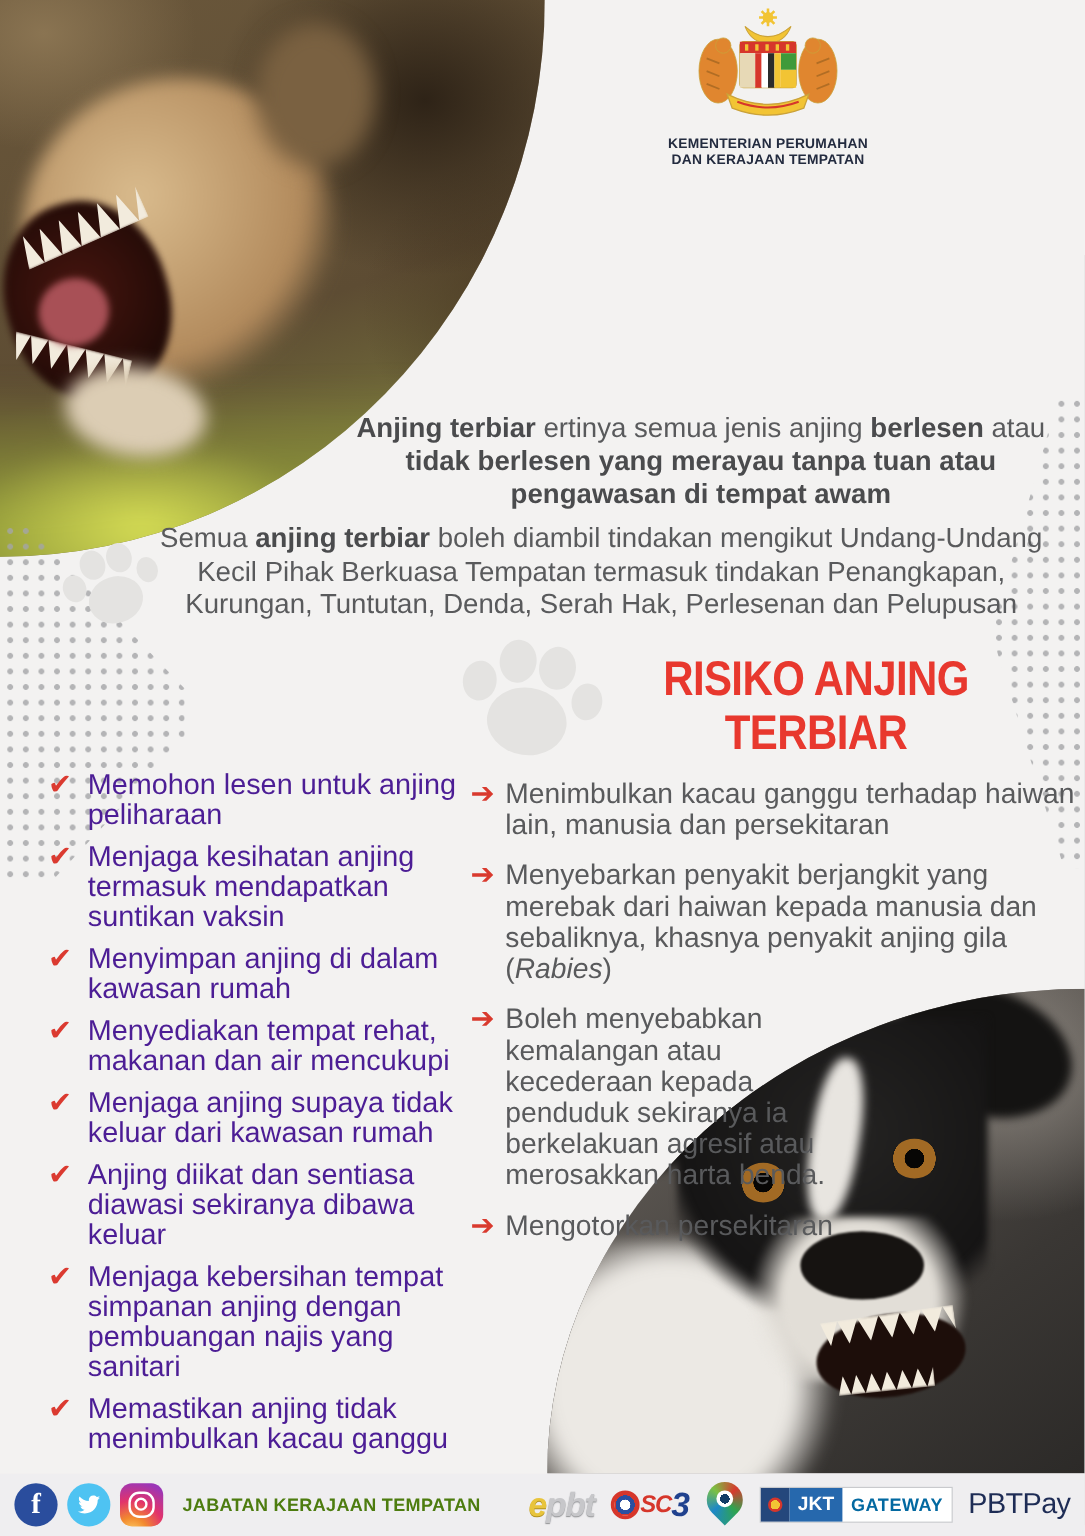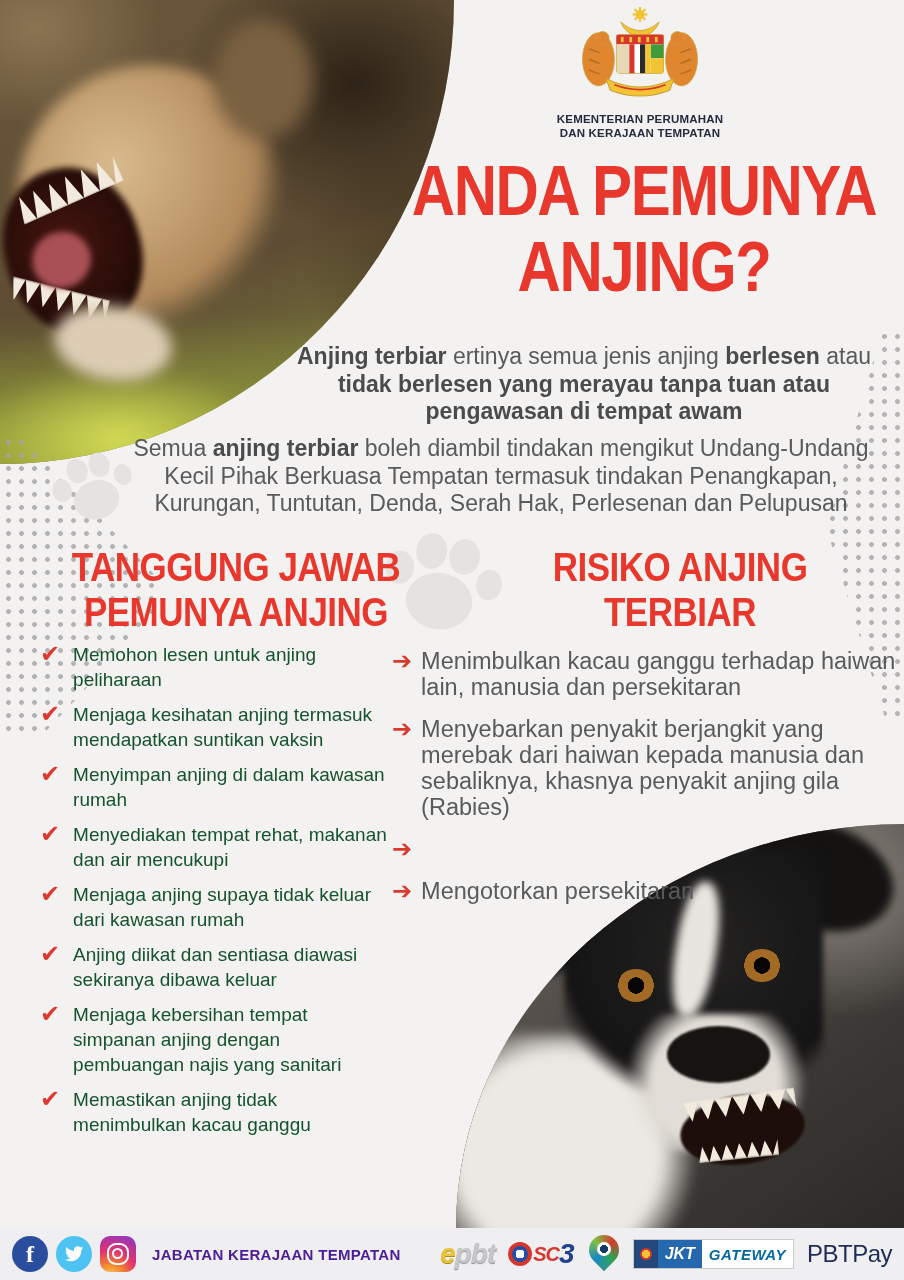--- a/index.html
+++ b/index.html
@@ -34,63 +34,63 @@
   .red-display{color:#e8382e;font-weight:bold;text-align:center;z-index:2;}
   .red-display .ln{display:block;transform:scaleY(1.16);transform-origin:center top;}
   #title{left:398px;top:148px;width:492px;font-size:60px;line-height:76px;letter-spacing:-1.5px;}
   .col-head{font-size:35px;line-height:45px;letter-spacing:-.5px;}
   #resp-head{left:58px;top:540px;width:356px;}
   #risk-head{left:492px;top:540px;width:376px;}
 
   
   .para{position:absolute;z-index:2;text-align:center;color:#595a5c;font-size:23px;line-height:27.5px;}
   .para .b,.b{font-weight:bold;color:#4a4b4d;}
-  .i{}
+  .i{font-style:italic;}
   #intro{left:282px;top:320px;width:604px;}
   #law{left:110px;top:412px;width:782px;}
 
   
   .vlist{position:absolute;z-index:2;list-style:none;margin:0;padding:0;}
   .vlist li{display:flex;align-items:flex-start;}
   #resp-list{left:40px;top:642px;width:354px;}
   #resp-list li{margin-bottom:10px;}
   #resp-list .bullet{color:#db3a30;font-weight:bold;font-size:24px;line-height:25px;margin-right:13px;}
-  #resp-list .txt{font-size:19px;line-height:25px;color:#14532d;}
+  #resp-list .txt{font-size:24px;line-height:25px;color:#4c1d95;}
   #risk-list{left:392px;top:648px;width:506px;}
   #risk-list li{margin-bottom:16px;}
   #risk-list .bullet{color:#d93a2e;font-weight:bold;font-size:24px;line-height:26px;margin-right:9px;}
   #risk-list .txt{font-size:23.5px;line-height:26px;color:#595a5c;}
   #risk-list li:nth-child(3) .txt,#risk-list li:nth-child(4) .txt{max-width:300px;}
 
   
   #footer{left:0;top:1228px;width:904px;height:52px;background:#efeef0;z-index:3;
           display:flex;align-items:center;justify-content:space-between;box-sizing:border-box;padding:0 12px;}
   .fgroup{display:flex;align-items:center;}
   .soc{width:36px;height:36px;border-radius:50%;margin-right:8px;display:flex;align-items:center;justify-content:center;flex:0 0 auto;}
   #fb{background:#2a4d9d;color:#fff;font-weight:bold;font-size:24px;font-family:"Liberation Serif",serif;}
   #tw{background:#4ec3f2;}
   #ig{background:radial-gradient(circle at 28% 115%,#fdd36b 0%,#f28a2e 26%,#e2336b 55%,#9b36b7 88%);
       border-radius:10px;position:relative;}
   #ig::before{content:"";position:absolute;inset:7px;border:2.5px solid #fff;border-radius:9px;}
   #ig::after{content:"";position:absolute;left:12px;top:12px;width:7px;height:7px;border:2.5px solid #fff;border-radius:50%;}
-  #dept{margin-left:8px;font-size:15px;font-weight:bold;color:#4c1d95;letter-spacing:.3px;}
+  #dept{margin-left:8px;font-size:15px;font-weight:bold;color:#4d7c0f;letter-spacing:.3px;}
   .logo{margin-left:13px;display:flex;align-items:center;}
   #epbt{font-style:italic;font-weight:bold;font-size:28px;letter-spacing:-1px;}
   #epbt .e{color:#e8c43c;text-shadow:0 1px 0 #b08f1e;}
   #epbt .rest{color:#c7c7ca;text-shadow:0 1px 1px #8f9093;}
   #osc-badge{width:24px;height:24px;border-radius:50%;border:3px solid #d6362b;box-sizing:border-box;
              background:radial-gradient(circle,#fff 0 34%,#2a4fa0 35% 62%,#d6362b 63%);margin-right:1px;}
   #osc3 .sc{color:#d6362b;font-style:italic;font-weight:bold;font-size:20px;letter-spacing:-1px;}
   #osc3 .three{color:#20418e;font-style:italic;font-weight:bold;font-size:28px;}
   #pin{position:relative;width:32px;height:40px;}
   #pin .drop{position:absolute;left:1px;top:1px;width:30px;height:30px;border-radius:50% 50% 50% 0;
              transform:rotate(-45deg);background:conic-gradient(from 180deg,#2ea44f,#1e88c7,#7bc143,#d63a2e,#2ea44f);}
   #pin .eye{position:absolute;left:9px;top:8px;width:14px;height:14px;border-radius:50%;
             background:radial-gradient(circle,#123c66 0 40%,#fff 41%);}
-  #jkt-badge{height:28px;border:1px solid #c9cacd;background:#fff;display:flex;align-items:stretch;font-style:italic;}
+  #jkt-badge{height:28px;border:1px solid #c9cacd;background:#fff;display:flex;align-items:stretch;}
   #jkt-crest{width:24px;background:#24477c;display:flex;align-items:center;justify-content:center;}
   #jkt-crest span{width:12px;height:12px;border-radius:50%;
                   background:radial-gradient(circle,#f2c434 0 45%,#d6362b 46% 75%,#f2c434 76%);}
   #jkt-blue{background:#2668ad;color:#fff;font-weight:bold;font-size:16px;display:flex;align-items:center;padding:0 7px;}
   #jkt-white{color:#0369a1;font-weight:bold;font-size:15px;display:flex;align-items:center;padding:0 7px;letter-spacing:.5px;}
   #pbtpay{font-weight:normal;font-size:24px;color:#1e2c55;letter-spacing:-.5px;}
 </style>
 </head>
 <body>
 
@@ -193,33 +193,25 @@
         <rect x="65" y="36" width="5" height="27" fill="#f2c434"></rect>
       <path d="M28 68 q32 16 64 0 l-4 11 q-28 11 -56 0z" fill="#f2c434" stroke="#caa23a"></path>
       <path d="M36 74 q24 9 48 0" fill="none" stroke="#d6362b" stroke-width="1.6"></path>
     </svg>
     <div id="ministry-name">
       <div>KEMENTERIAN PERUMAHAN</div>
       <div>DAN KERAJAAN TEMPATAN</div>
     </div>
   </div>
 
-  <div class="abs red-display" id="title">
-    <span class="ln">ANDA PEMUNYA</span>
-    <span class="ln">ANJING?</span>
-  </div>
 
   <p class="para" id="intro"><span class="b">Anjing terbiar</span><span> ertinya semua jenis anjing </span><span class="b">berlesen</span><span> atau </span><span class="b">tidak berlesen yang merayau tanpa tuan atau pengawasan di tempat awam</span></p>
 
   <p class="para" id="law"><span>Semua </span><span class="b">anjing terbiar</span><span> boleh diambil tindakan mengikut Undang-Undang Kecil Pihak Berkuasa Tempatan termasuk tindakan Penangkapan, Kurungan, Tuntutan, Denda, Serah Hak, Perlesenan dan Pelupusan</span></p>
 
-  <div class="abs red-display col-head" id="resp-head">
-    <span class="ln">TANGGUNG JAWAB</span>
-    <span class="ln">PEMUNYA ANJING</span>
-  </div>
   <ul class="vlist" id="resp-list">
     <li>
         <span class="bullet ic">✔</span>
         <span class="txt">Memohon lesen untuk anjing peliharaan</span>
       </li>
     <li>
         <span class="bullet ic">✔</span>
         <span class="txt">Menjaga kesihatan anjing termasuk mendapatkan suntikan vaksin</span>
       </li>
     <li>
@@ -256,20 +248,21 @@
     <li>
         <span class="bullet ic">➔</span>
         <span class="txt">Menimbulkan kacau ganggu terhadap haiwan lain, manusia dan persekitaran</span>
       </li>
     <li>
         <span class="bullet ic">➔</span>
         <span class="txt"><span>Menyebarkan penyakit berjangkit yang merebak dari haiwan kepada manusia dan sebaliknya, khasnya penyakit anjing gila (</span><span class="i">Rabies</span><span>)</span></span>
       </li>
     <li>
         <span class="bullet ic">➔</span>
+        <span class="txt">Boleh menyebabkan kemalangan atau kecederaan kepada penduduk sekiranya ia berkelakuan agresif atau merosakkan harta benda.</span>
       </li>
     <li>
         <span class="bullet ic">➔</span>
         <span class="txt">Mengotorkan persekitaran</span>
       </li>
   </ul>
 
   <div class="abs" id="footer">
     <div class="fgroup">
       <div class="soc" id="fb">f</div>

